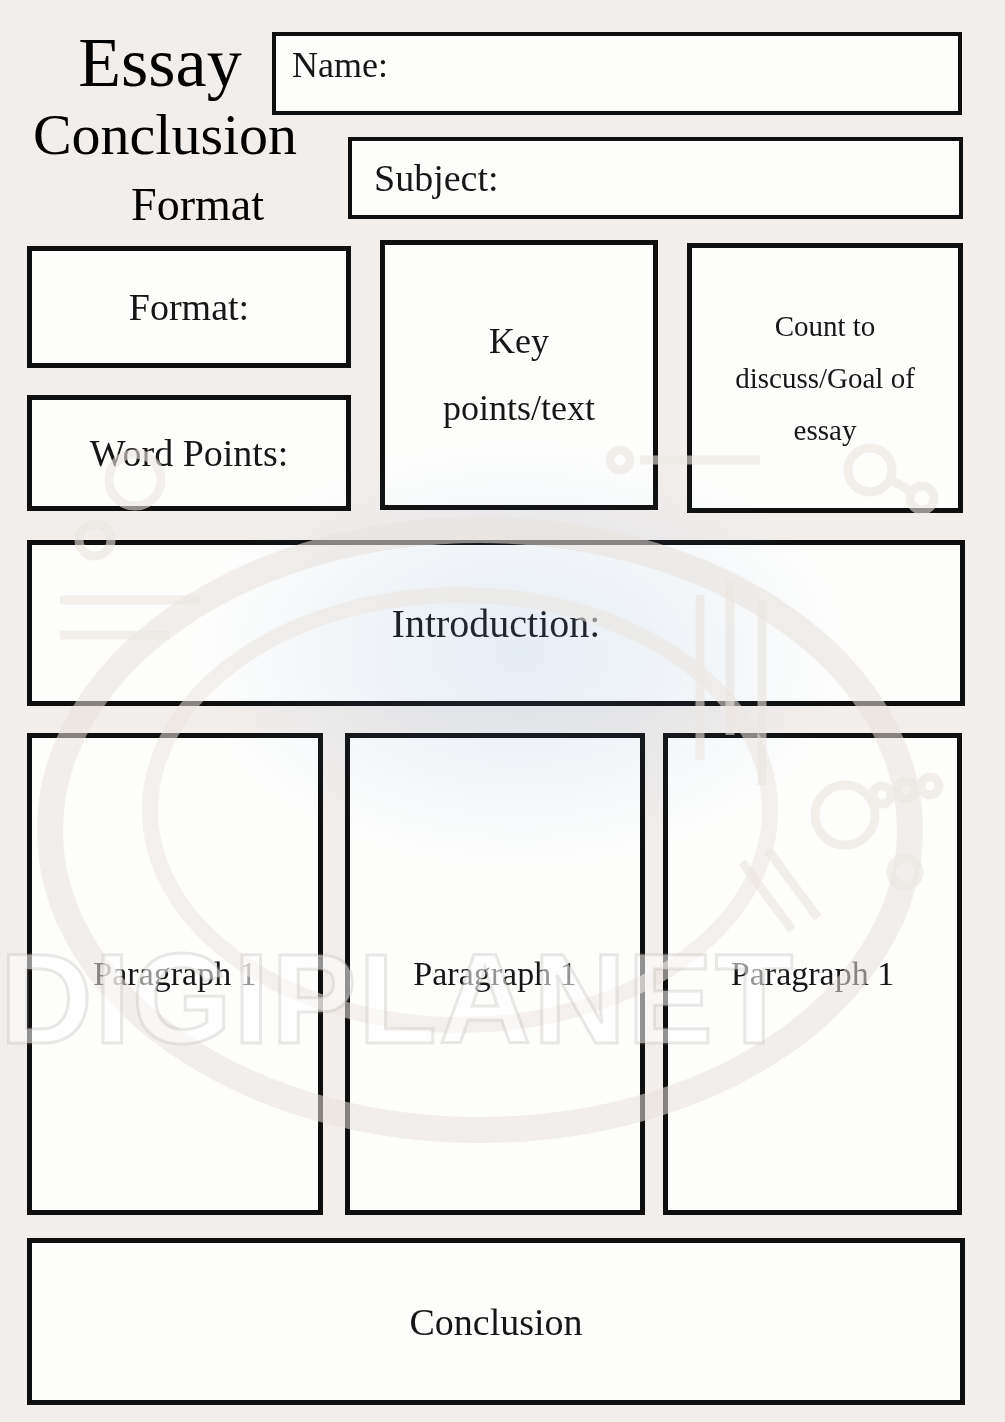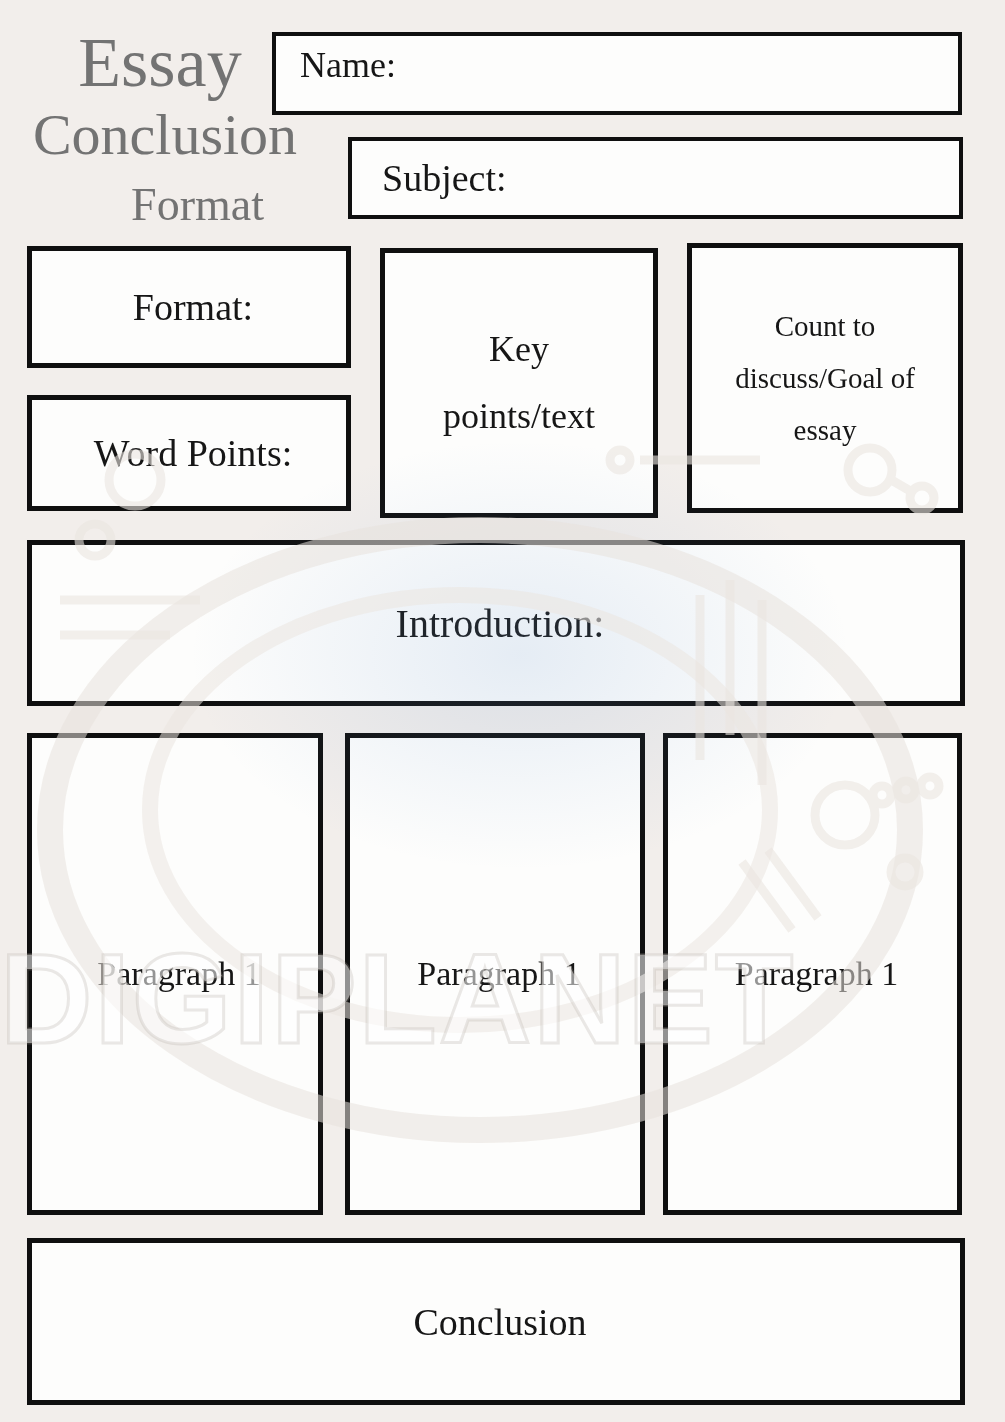--- a/index.html
+++ b/index.html
@@ -18,41 +18,40 @@
     pointer-events:none;
     text-align:left;
     font-family:Liberation Sans, sans-serif;
     font-weight:bold;
     font-size:128px;
     letter-spacing:2px;
     color:rgba(255,255,255,0.55);
     -webkit-text-stroke:3px rgba(175,166,158,0.25);
   }
   
-  .title-line{position:absolute;z-index:2;text-align:center;line-height:1;color:#737373;}
+  .title-line{position:absolute;z-index:2;text-align:center;line-height:1;color:#000000;}
   .t-essay{left:10px;top:28px;width:300px;font-size:70px;font-weight:500;}
   .t-organizer{left:0px;top:106px;width:330px;font-size:58px;font-weight:500;}
   .t-format{left:75px;top:182px;width:245px;font-size:46px;font-weight:500;}
   
   .box{
     position:absolute;z-index:2;
     background:#fdfdfc;
     border:4px solid #0f0f0f;
     box-sizing:border-box;
-    padding-left:8px;
   }
   .thick{border-width:5px;}
   .center{display:flex;align-items:center;justify-content:center;text-align:center;}
   .name-box{left:272px;top:32px;width:690px;height:83px;}
   .name-box span{display:block;padding:8px 0 0 16px;font-size:36px;}
   .subject-box{left:348px;top:137px;width:615px;height:82px;display:flex;align-items:center;}
   .subject-box span{padding-left:22px;font-size:38px;}
   .topic-box{left:27px;top:246px;width:324px;height:122px;font-size:38px;}
   .wordcount-box{left:27px;top:395px;width:324px;height:116px;font-size:38px;}
-  .keypoints-box{left:380px;top:248px;width:278px;height:270px;font-size:36px;line-height:1.85;padding:0 34px;}
+  .keypoints-box{left:380px;top:240px;width:278px;height:270px;font-size:36px;line-height:1.85;padding:0 34px;}
   .points-box{left:687px;top:243px;width:276px;height:270px;font-size:29px;line-height:1.8;padding:0 24px;}
   .intro-box{left:27px;top:540px;width:938px;height:166px;font-size:40px;}
   .para-box{top:733px;height:482px;font-size:34px;}
   .para-1{left:27px;width:296px;}
   .para-2{left:345px;width:300px;}
   .para-3{left:663px;width:299px;}
   .conclusion-box{left:27px;top:1238px;width:938px;height:167px;font-size:38px;align-items:center;}
 </style>
 </head>
 <body>

